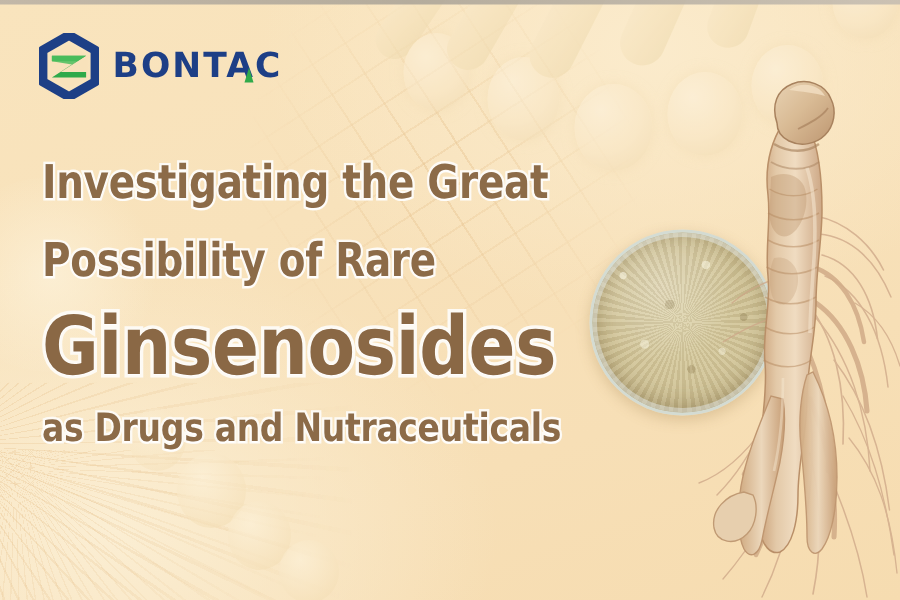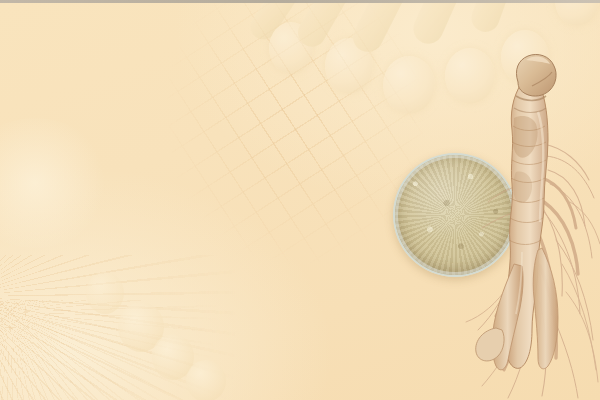--- a/index.html
+++ b/index.html
@@ -196,21 +196,44 @@
   <div class="tex" style="left:0;top:250px;width:260px;height:150px;">
     <div class="lblob" style="left:118px; top:52px;  width:46px; height:50px;"></div>
     <div class="lblob" style="left:152px; top:84px;  width:42px; height:46px;"></div>
     <div class="lblob" style="left:186px; top:110px; width:40px; height:42px;"></div>
     <div class="lblob" style="left:86px;  top:22px;  width:38px; height:42px; opacity:.45;"></div>
   </div>
 
   <div class="tex" style="left:-40px;top:118px;width:150px;height:130px;border-radius:50%;
               background:radial-gradient(circle,#fdf2da 0%,rgba(253,242,218,0) 70%);opacity:.75;"></div>
 
-
+  <div id="logo">
+    <span class="hexwrap">
+      <svg viewBox="0 0 40 44" xmlns="http://www.w3.org/2000/svg" aria-hidden="true">
+
+        <polygon points="20,1.5 37.5,11.5 37.5,32.5 20,42.5 2.5,32.5 2.5,11.5" fill="none" stroke="#1d3f86" stroke-width="6.2" stroke-linejoin="round"></polygon>
+
+        <polygon points="20,7.5 32.5,14.8 32.5,29.2 20,36.5 7.5,29.2 7.5,14.8" fill="#f8e2bb"></polygon>
+
+        <path d="M8.6 15.2 L31.4 15.2 L14.5 26.0 L31.4 26.0 L31.4 29.6 L8.6 29.6 L25.2 18.9 L8.6 18.9 Z" fill="#2faa4a"></path>
+        <path d="M8.6 15.2 L31.4 15.2 L22.0 21.0 L8.6 18.9 Z" fill="#4cbf5e" opacity=".85"></path>
+      </svg>
+    </span>
+    <span class="brand">
+      <span>BONTAC</span>
+      <span class="aAccent"></span>
+    </span>
+  </div>
+
+  <div id="headline">
+    <div class="hl l1">Investigating the Great</div>
+    <div class="hl l2">Possibility of Rare</div>
+    <div class="hl l3">Ginsenosides</div>
+    <div class="hl l4">as Drugs and Nutraceuticals</div>
+  </div>
 
   <div id="dish">
     <div class="grain"></div>
     <div class="rim"></div>
   </div>
 
   <div id="root">
     <svg viewBox="0 0 152 348" xmlns="http://www.w3.org/2000/svg" aria-hidden="true">
       <defs>
         <linearGradient id="gBody" x1="0" y1="0" x2="1" y2="0">

